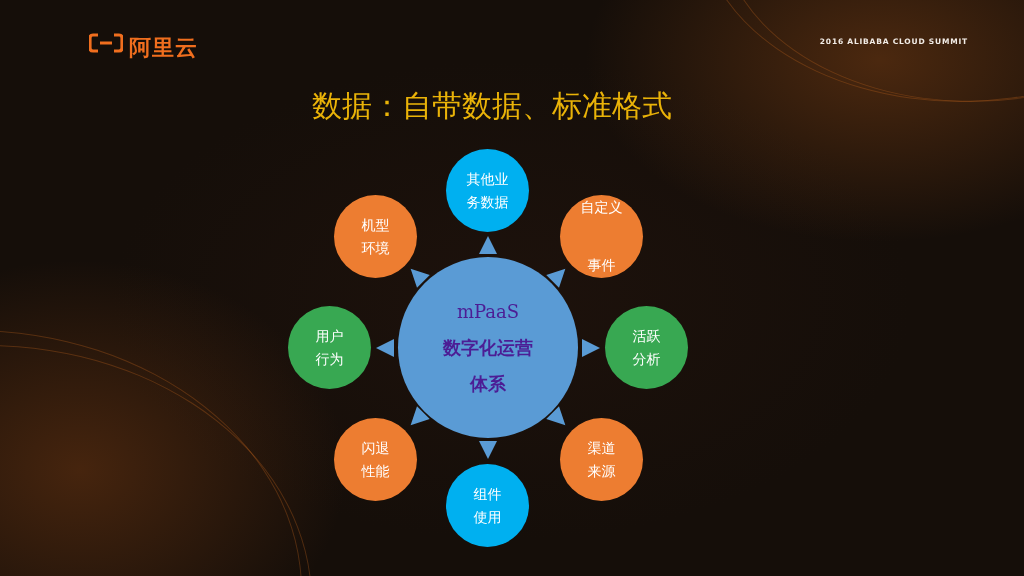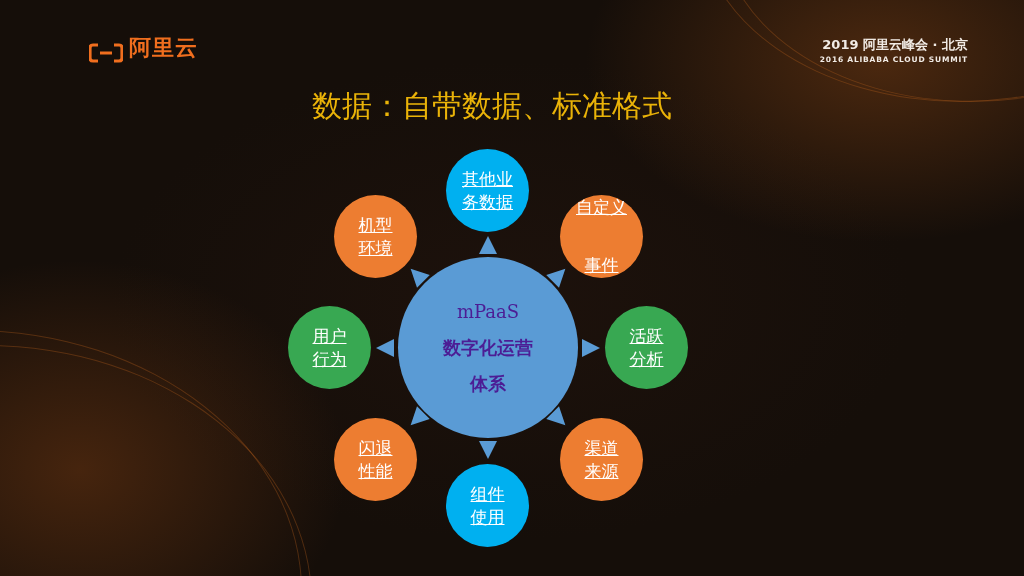--- a/index.html
+++ b/index.html
@@ -5,29 +5,29 @@
   html,body{margin:0;padding:0;}
   body{width:1024px;height:576px;overflow:hidden;position:relative;
     background:#140d08;font-family:"DejaVu Sans","Liberation Sans",sans-serif;}
   .bg{position:absolute;inset:0;
     background:
       radial-gradient(ellipse 420px 260px at 880px 60px, rgba(120,62,20,0.55), rgba(0,0,0,0) 70%),
       radial-gradient(ellipse 380px 300px at 80px 470px, rgba(110,55,18,0.55), rgba(0,0,0,0) 70%),
       radial-gradient(ellipse 500px 300px at 512px 300px, rgba(30,18,12,0.9), rgba(0,0,0,0) 80%),
       #150e09;}
   .arc{position:absolute;border-radius:50%;border:1px solid rgba(180,95,30,0.35);}
-  .logo{position:absolute;left:57px;top:33px;display:flex;align-items:flex-end;gap:6px;color:#f06e1e;padding-left:32px;}
+  .logo{position:absolute;left:57px;top:33px;display:flex;align-items:flex-start;gap:6px;color:#f06e1e;padding-left:32px;}
   .logo-mark{width:34px;height:20px;position:relative;}
   .logo-text{font-size:22px;font-weight:bold;letter-spacing:1px;}
   .summit{position:absolute;right:56px;top:36px;text-align:right;color:#f2ece6;}
   .summit .l1{font-size:13px;font-weight:bold;}
   .summit .l2{font-size:7.5px;font-weight:bold;letter-spacing:0.8px;margin-top:1px;}
   .title{position:absolute;left:0;width:984px;top:86px;text-align:center;color:#eab308;font-size:30px;}
   .node{position:absolute;border-radius:50%;display:flex;flex-direction:column;align-items:center;justify-content:center;
-    color:#fff;font-size:17px;line-height:23px;text-align:center;font-family:"DejaVu Serif","Liberation Serif",serif;text-decoration:underline;}
+    color:#fff;font-size:14px;line-height:23px;text-align:center;font-family:"DejaVu Serif","Liberation Serif",serif;}
   .center{position:absolute;left:398px;top:257px;width:180px;height:181px;border-radius:50%;background:#5a9bd5;
     color:#4c1d95;display:flex;flex-direction:column;align-items:center;justify-content:center;
     font-family:"DejaVu Serif","Liberation Serif",serif;font-size:18px;font-weight:bold;}
   .center div{line-height:36px;}
   .arrow{position:absolute;width:0;height:0;}
 </style>
 </head>
 <body>
 
 <div class="bg"></div>
@@ -39,21 +39,20 @@
 <div class="logo">
   <svg class="logo-mark" viewBox="0 0 34 20">
     <path d="M9 2 H4 Q1 2 1 5 V15 Q1 18 4 18 H9" fill="none" stroke="#f06e1e" stroke-width="3.2"></path>
     <path d="M25 2 H30 Q33 2 33 5 V15 Q33 18 30 18 H25" fill="none" stroke="#f06e1e" stroke-width="3.2"></path>
     <rect x="11" y="8.5" width="12" height="3" fill="#f06e1e"></rect>
   </svg>
   <span class="logo-text">阿里云</span>
 </div>
 
 <div class="summit">
-  <div class="l1">2019 阿里云峰会 · 北京</div>
   <div class="l2">2016 ALIBABA CLOUD SUMMIT</div>
 </div>
 
 <div class="title">数据：自带数据、标准格式</div>
 
 <div class="arrow" style="left:479px;top:236px;border-left:9px solid transparent;border-right:9px solid transparent;border-bottom:18px solid #5a9bd5;"></div>
 <div class="arrow" style="left:479px;top:441px;border-left:9px solid transparent;border-right:9px solid transparent;border-top:18px solid #5a9bd5;"></div>
 <div class="arrow" style="left:376px;top:339px;border-top:9px solid transparent;border-bottom:9px solid transparent;border-right:18px solid #5a9bd5;"></div>
 <div class="arrow" style="left:582px;top:339px;border-top:9px solid transparent;border-bottom:9px solid transparent;border-left:18px solid #5a9bd5;"></div>
 <div class="arrow" style="left:408px;top:266px;border-left:9px solid transparent;border-right:9px solid transparent;border-bottom:18px solid #5a9bd5;transform:rotate(-45deg);"></div>

